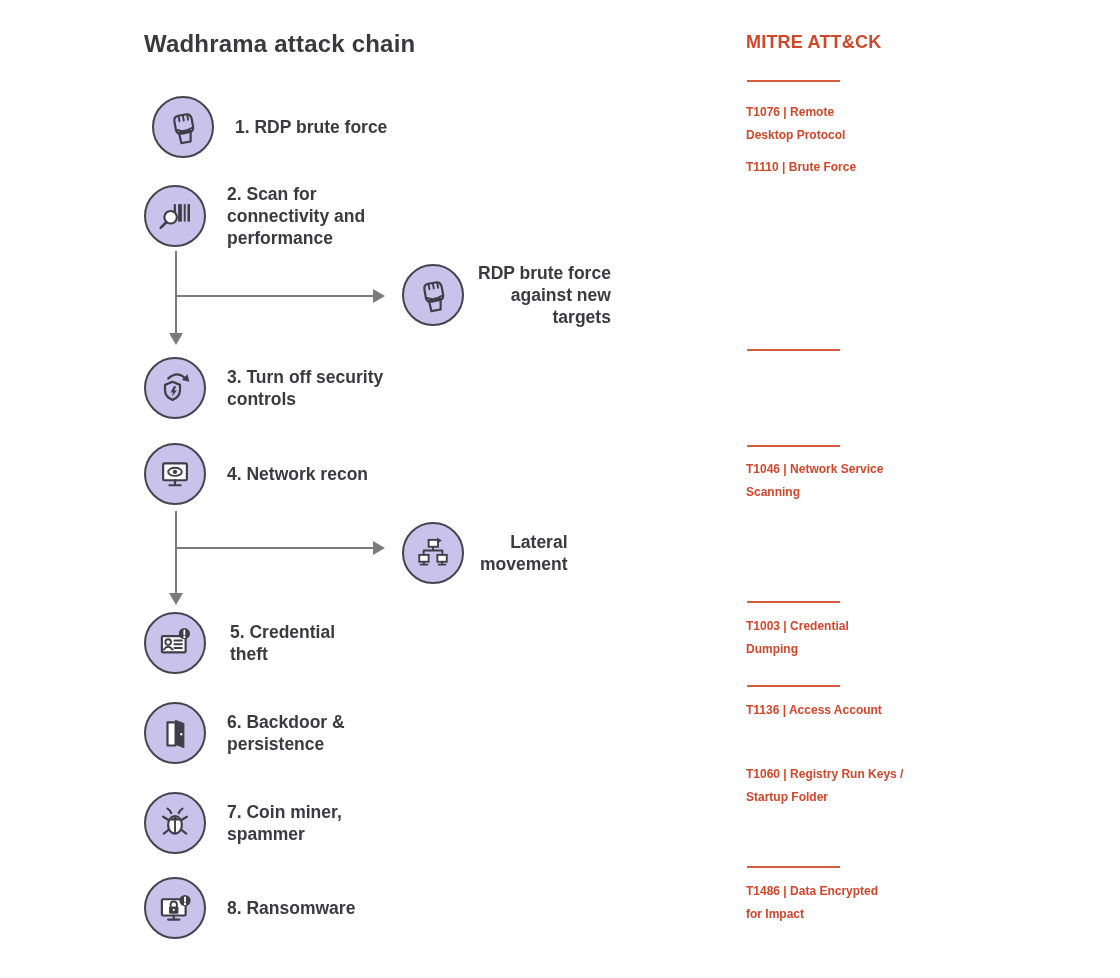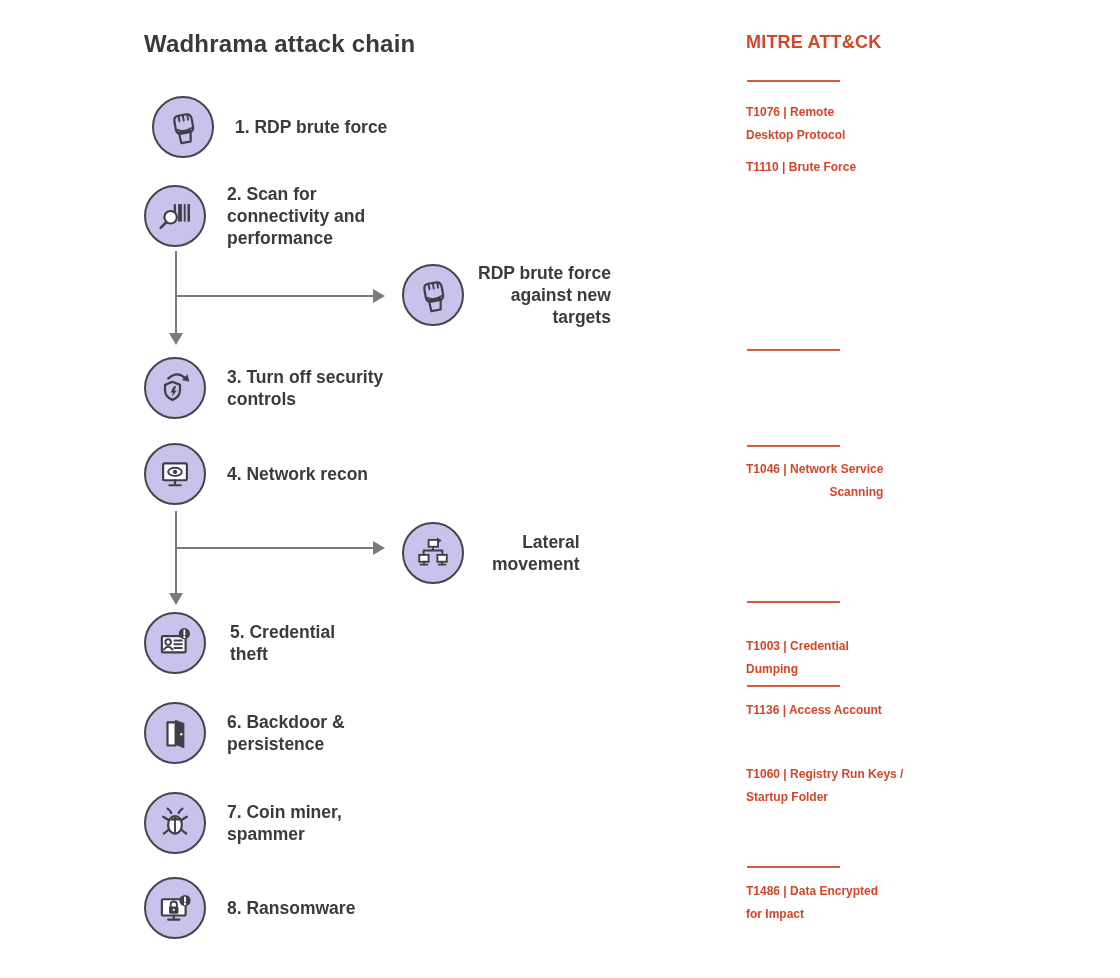--- a/index.html
+++ b/index.html
@@ -113,21 +113,21 @@
       </svg>
     </div>
     <div class="step-label">4. Network recon</div>
   </div>
 
   <div class="vline" style="left:175px;top:511px;height:83px;"></div>
   <div class="arrow-down" style="left:169px;top:593px;"></div>
   <div class="hline" style="left:176px;top:547px;width:197px;"></div>
   <div class="arrow-right" style="left:373px;top:541px;"></div>
 
-  <div class="step branch" style="left:402px;top:522px;gap:28px;">
+  <div class="step branch" style="left:402px;top:522px;gap:16px;">
     <div class="icon-circle">
       <svg viewBox="0 0 64 64" width="40" height="40" aria-hidden="true">
         <path class="stroke" d="M32 23 v5 M32 28 H17 M32 28 H47 M17 28 v7 M47 28 v7" stroke-width="3"></path>
         <rect x="25" y="11" width="15" height="11" fill="#fff" stroke="#3f3e48" stroke-width="3"></rect>
         <polygon points="38,7 46,12 40,16" fill="#3f3e48"></polygon>
         <rect x="10" y="35" width="15" height="11" fill="#fff" stroke="#3f3e48" stroke-width="3"></rect>
         <rect x="39" y="35" width="15" height="11" fill="#fff" stroke="#3f3e48" stroke-width="3"></rect>
         <path class="stroke" d="M17.5 46 v3 M12 50.5 h11 M46.5 46 v3 M41 50.5 h11" stroke-width="3"></path>
       </svg>
     </div>
@@ -196,25 +196,25 @@
   <div class="mitre-header">MITRE ATT&amp;CK</div>
 
   <div class="mitre-divider" style="top:80px;"></div>
   <div class="mitre-entry" style="top:101px;">T1076 | Remote
 Desktop Protocol</div>
   <div class="mitre-entry" style="top:156px;">T1110 | Brute Force</div>
 
   <div class="mitre-divider" style="top:349px;"></div>
 
   <div class="mitre-divider" style="top:445px;"></div>
-  <div class="mitre-entry" style="top:458px;text-align:right;">T1046 | Network Service
+  <div class="mitre-entry" style="top:458px;">T1046 | Network Service
 Scanning</div>
 
   <div class="mitre-divider" style="top:601px;"></div>
-  <div class="mitre-entry" style="top:615px;margin-top:20px;">T1003 | Credential
+  <div class="mitre-entry" style="top:615px;">T1003 | Credential
 Dumping</div>
 
   <div class="mitre-divider" style="top:685px;"></div>
   <div class="mitre-entry" style="top:699px;">T1136 | Access Account</div>
   <div class="mitre-entry" style="top:763px;">T1060 | Registry Run Keys /
 Startup Folder</div>
 
   <div class="mitre-divider" style="top:866px;"></div>
   <div class="mitre-entry" style="top:880px;">T1486 | Data Encrypted
 for Impact</div>

